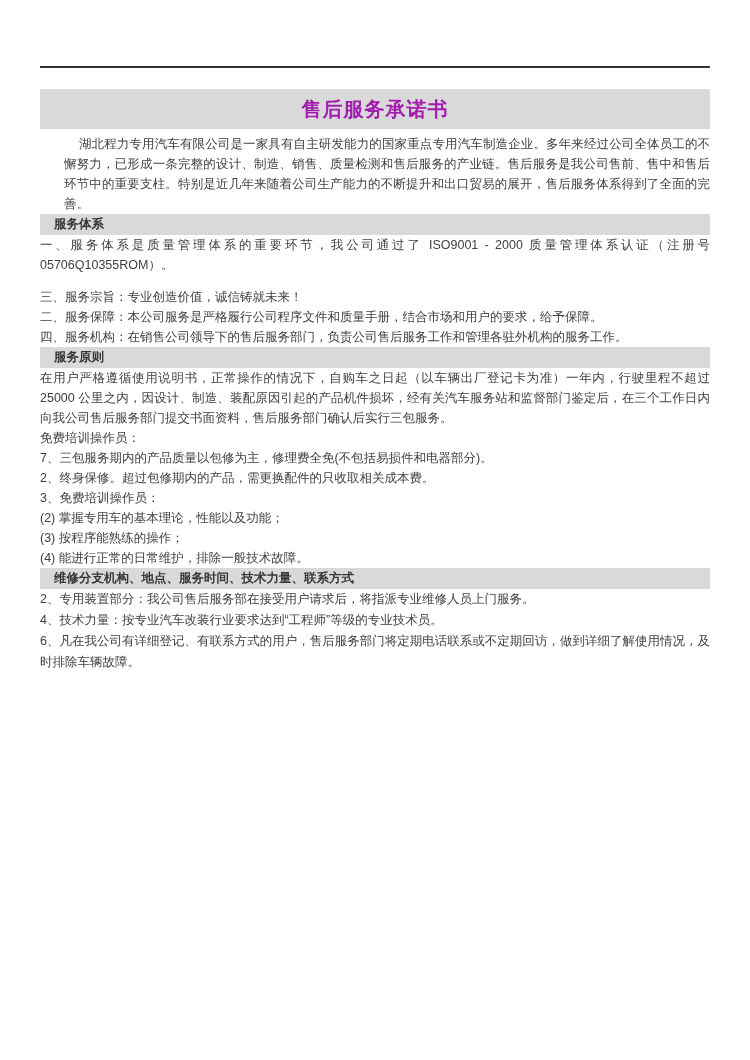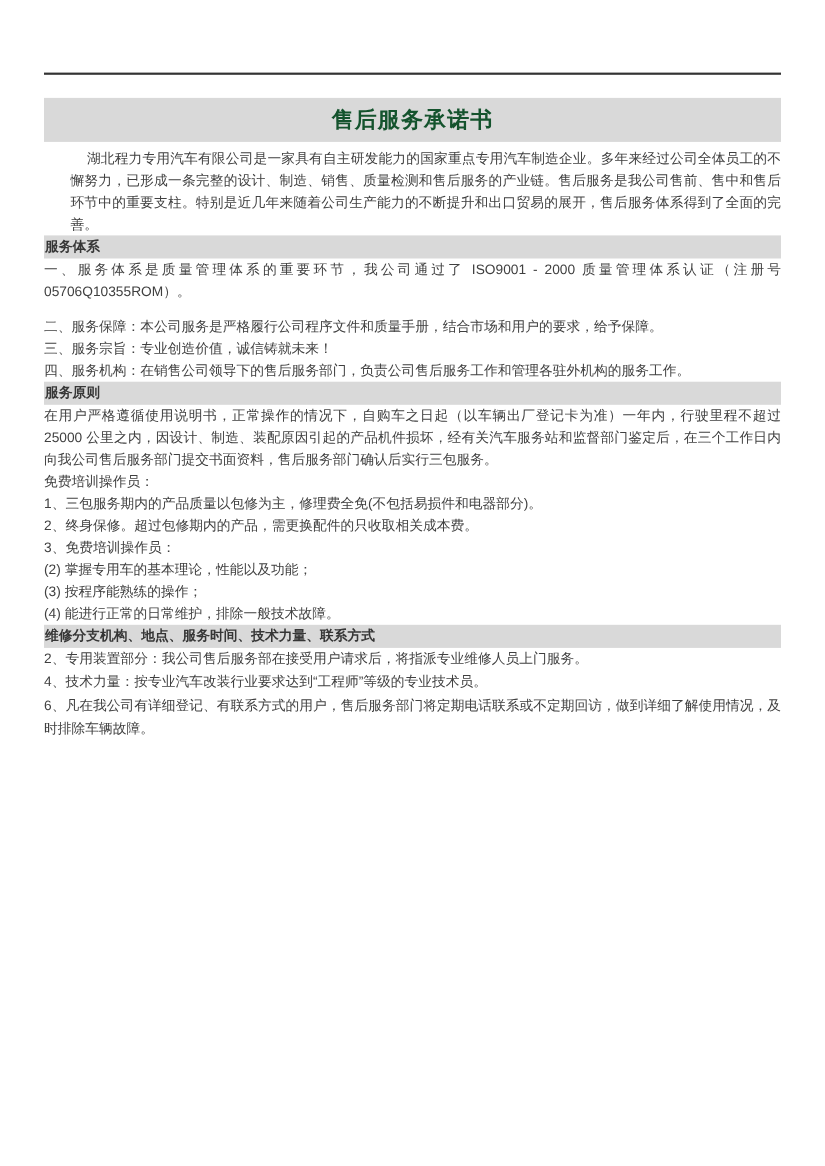--- a/index.html
+++ b/index.html
@@ -21,70 +21,70 @@
     background: #333333;
   }
   .title-bar {
     margin-top: 21px;
     height: 40px;
     line-height: 40px;
     background: #d9d9d9;
     text-align: center;
     font-size: 20px;
     font-weight: bold;
-    color: #14532d;
+    color: #a21caf;
     letter-spacing: 1px;
   }
   .para, .line {
     font-size: 12.5px;
     line-height: 20px;
     color: #404040;
     text-align: justify;
   }
   .intro {
     margin-top: 5px;
     text-indent: 15px;
     margin-left: 24px;
   }
   .sec-bar {
     background: #d9d9d9;
     font-size: 12.5px;
     font-weight: bold;
     color: #363636;
     line-height: 19px;
-    padding: 1px 1px;
+    padding: 1px 14px;
   }
   .gap { height: 12px; }
   .sec3 .line { line-height: 21px; }
 </style>
 </head>
 <body>
 
 <div class="content">
 
   <div class="top-rule"></div>
 
   <div class="title-bar">售后服务承诺书</div>
 
   <div class="para intro">湖北程力专用汽车有限公司是一家具有自主研发能力的国家重点专用汽车制造企业。多年来经过公司全体员工的不懈努力，已形成一条完整的设计、制造、销售、质量检测和售后服务的产业链。售后服务是我公司售前、售中和售后环节中的重要支柱。特别是近几年来随着公司生产能力的不断提升和出口贸易的展开，售后服务体系得到了全面的完善。</div>
 
   <div class="sec-bar">服务体系</div>
   <div>
     <div class="line">一、服务体系是质量管理体系的重要环节，我公司通过了 ISO9001 - 2000 质量管理体系认证（注册号 05706Q10355ROM）。</div>
     <div class="gap"></div>
+    <div class="line">三、服务宗旨：专业创造价值，诚信铸就未来！</div>
     <div class="line">二、服务保障：本公司服务是严格履行公司程序文件和质量手册，结合市场和用户的要求，给予保障。</div>
-    <div class="line">三、服务宗旨：专业创造价值，诚信铸就未来！</div>
     <div class="line">四、服务机构：在销售公司领导下的售后服务部门，负责公司售后服务工作和管理各驻外机构的服务工作。</div>
   </div>
 
   <div class="sec-bar">服务原则</div>
   <div>
     <div class="para">在用户严格遵循使用说明书，正常操作的情况下，自购车之日起（以车辆出厂登记卡为准）一年内，行驶里程不超过 25000 公里之内，因设计、制造、装配原因引起的产品机件损坏，经有关汽车服务站和监督部门鉴定后，在三个工作日内向我公司售后服务部门提交书面资料，售后服务部门确认后实行三包服务。</div>
     <div class="line">免费培训操作员：</div>
-    <div class="line">1、三包服务期内的产品质量以包修为主，修理费全免(不包括易损件和电器部分)。</div>
+    <div class="line">7、三包服务期内的产品质量以包修为主，修理费全免(不包括易损件和电器部分)。</div>
     <div class="line">2、终身保修。超过包修期内的产品，需更换配件的只收取相关成本费。</div>
     <div class="line">3、免费培训操作员：</div>
     <div class="line">(2) 掌握专用车的基本理论，性能以及功能；</div>
     <div class="line">(3) 按程序能熟练的操作；</div>
     <div class="line">(4) 能进行正常的日常维护，排除一般技术故障。</div>
   </div>
 
   <div class="sec-bar">维修分支机构、地点、服务时间、技术力量、联系方式</div>
   <div class="sec3">
     <div class="line">2、专用装置部分：我公司售后服务部在接受用户请求后，将指派专业维修人员上门服务。</div>

